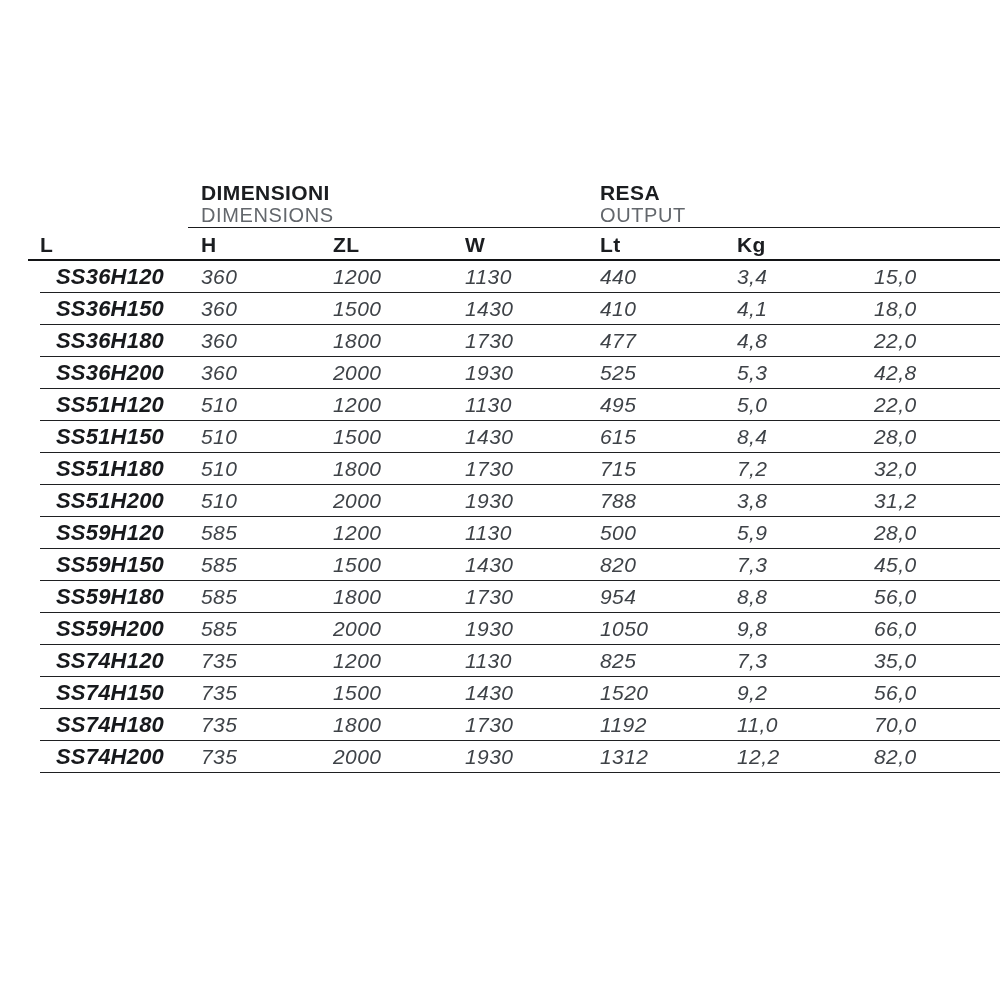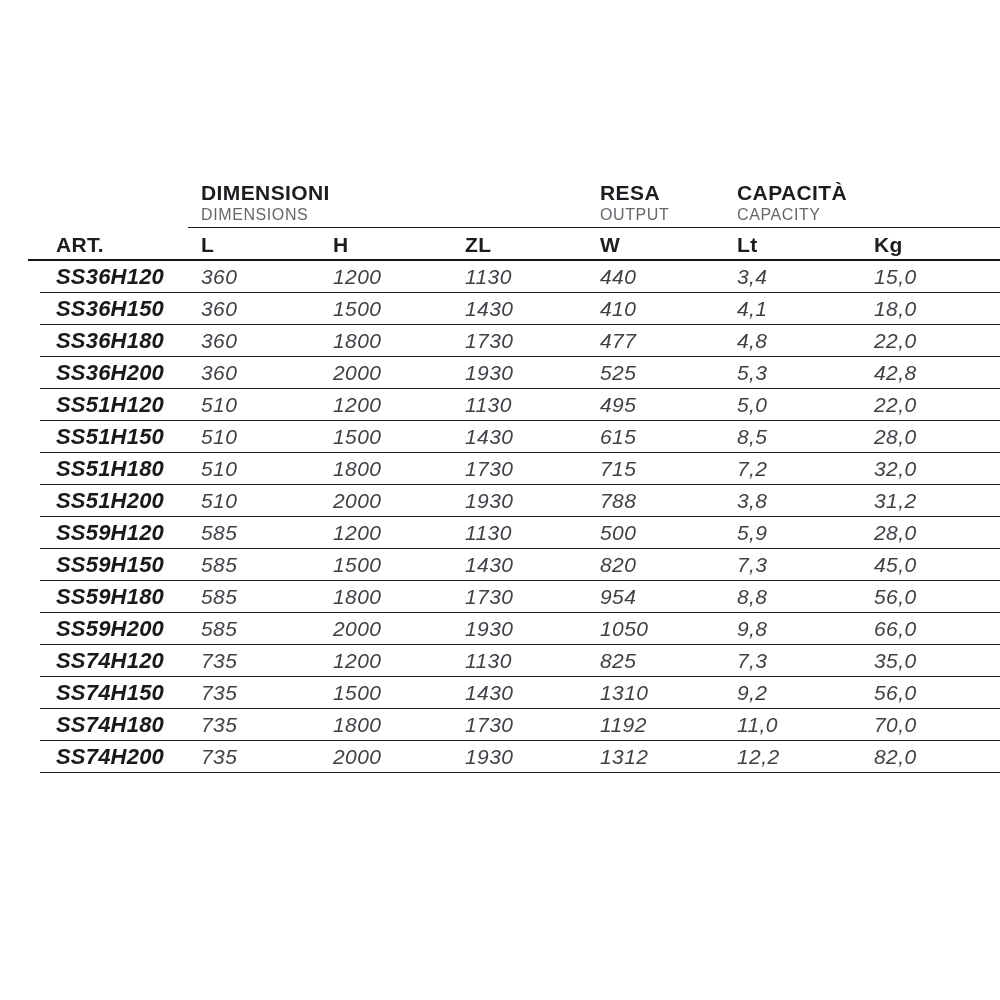--- a/index.html
+++ b/index.html
@@ -35,21 +35,21 @@
   .g-cap  { grid-column: 6 / 7; }
   .g-peso { grid-column: 7 / 8; }
   .group-title {
     font-size: 21px;
     font-weight: 700;
     letter-spacing: 0.4px;
     color: #1b1d20;
     line-height: 23px;
   }
   .group-subtitle {
-    font-size: 16px;
+    font-size: 20px;
     font-weight: 400;
     letter-spacing: 0.6px;
     color: #63676c;
     line-height: 22px;
   }
   .group-underline {
     position: absolute;
     left: 148px;
     right: 0;
     bottom: 0;
@@ -109,29 +109,24 @@
 
   <div class="grid group-row">
     <div class="group-cell g-dim">
       <div class="group-title">DIMENSIONI</div>
       <div class="group-subtitle">DIMENSIONS</div>
     </div>
     <div class="group-cell g-resa">
       <div class="group-title">RESA</div>
       <div class="group-subtitle">OUTPUT</div>
     </div>
-    <div class="group-cell g-cap">
-      <div class="group-title">CAPACITÀ</div>
-      <div class="group-subtitle">CAPACITY</div>
-    </div>
     <div class="group-underline"></div>
   </div>
 
   <div class="grid header-row">
-    <div class="hcell c-art">ART.</div>
     <div class="hcell">L</div>
     <div class="hcell">H</div>
     <div class="hcell">ZL</div>
     <div class="hcell">W</div>
     <div class="hcell">Lt</div>
     <div class="hcell">Kg</div>
     <div class="header-underline"></div>
   </div>
 
   <div id="table-body">
@@ -184,21 +179,21 @@
     <div class="cell">5,0</div>
     <div class="cell">22,0</div>
   </div>
 
   <div class="grid data-row">
     <div class="cell c-art">SS51H150</div>
     <div class="cell">510</div>
     <div class="cell">1500</div>
     <div class="cell">1430</div>
     <div class="cell">615</div>
-    <div class="cell">8,5</div>
+    <div class="cell">8,4</div>
     <div class="cell">28,0</div>
   </div>
 
   <div class="grid data-row">
     <div class="cell c-art">SS51H180</div>
     <div class="cell">510</div>
     <div class="cell">1800</div>
     <div class="cell">1730</div>
     <div class="cell">715</div>
     <div class="cell">7,2</div>
@@ -263,21 +258,21 @@
     <div class="cell">825</div>
     <div class="cell">7,3</div>
     <div class="cell">35,0</div>
   </div>
 
   <div class="grid data-row">
     <div class="cell c-art">SS74H150</div>
     <div class="cell">735</div>
     <div class="cell">1500</div>
     <div class="cell">1430</div>
-    <div class="cell">1310</div>
+    <div class="cell">1520</div>
     <div class="cell">9,2</div>
     <div class="cell">56,0</div>
   </div>
 
   <div class="grid data-row">
     <div class="cell c-art">SS74H180</div>
     <div class="cell">735</div>
     <div class="cell">1800</div>
     <div class="cell">1730</div>
     <div class="cell">1192</div>

